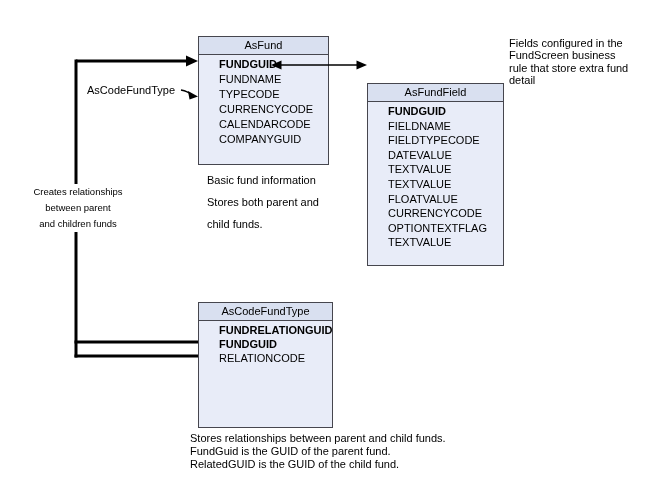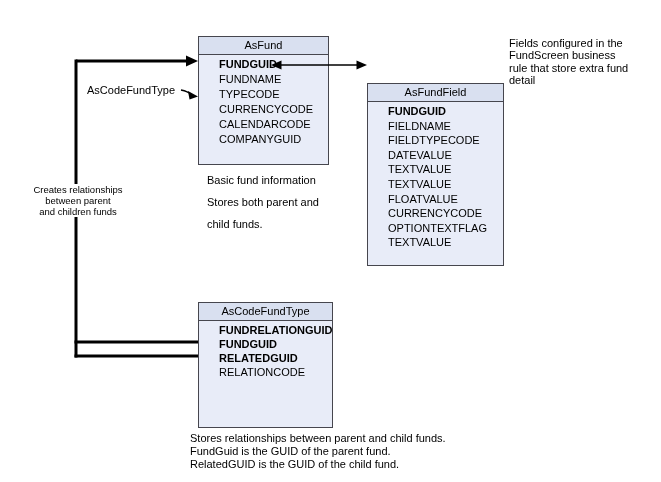--- a/index.html
+++ b/index.html
@@ -59,21 +59,21 @@
     position: absolute;
     left: 87px; top: 84px;
     font-size: 11px;
     z-index: 3;
   }
   #lbl-creates {
     position: absolute;
     left: 28px; top: 184px;
     width: 100px;
     font-size: 9.5px;
-    line-height: 11px;
+    line-height: 16px;
     text-align: center;
     background: #ffffff;
     white-space: pre-line;
     z-index: 3;
   }
   svg.arrows {
     position: absolute;
     left: 0; top: 0;
     z-index: 2;
     pointer-events: none;
@@ -110,21 +110,20 @@
         <div class="field">OPTIONTEXTFLAG</div>
         <div class="field">TEXTVALUE</div>
       </div>
   </div>
 
   <div class="er-table" id="tbl-asfundrelation">
     <div class="hdr">AsCodeFundType</div>
     <div class="body">
         <div class="field bold">FUNDRELATIONGUID</div>
         <div class="field bold">FUNDGUID</div>
-        <div class="field bold">RELATEDGUID</div>
         <div class="field">RELATIONCODE</div>
       </div>
   </div>
 
   <div class="caption" id="cap-asfund">Basic fund information
 Stores both parent and
 child funds.</div>
   <div class="caption" id="cap-asfundfield">Fields configured in the
 FundScreen business
 rule that store extra fund

